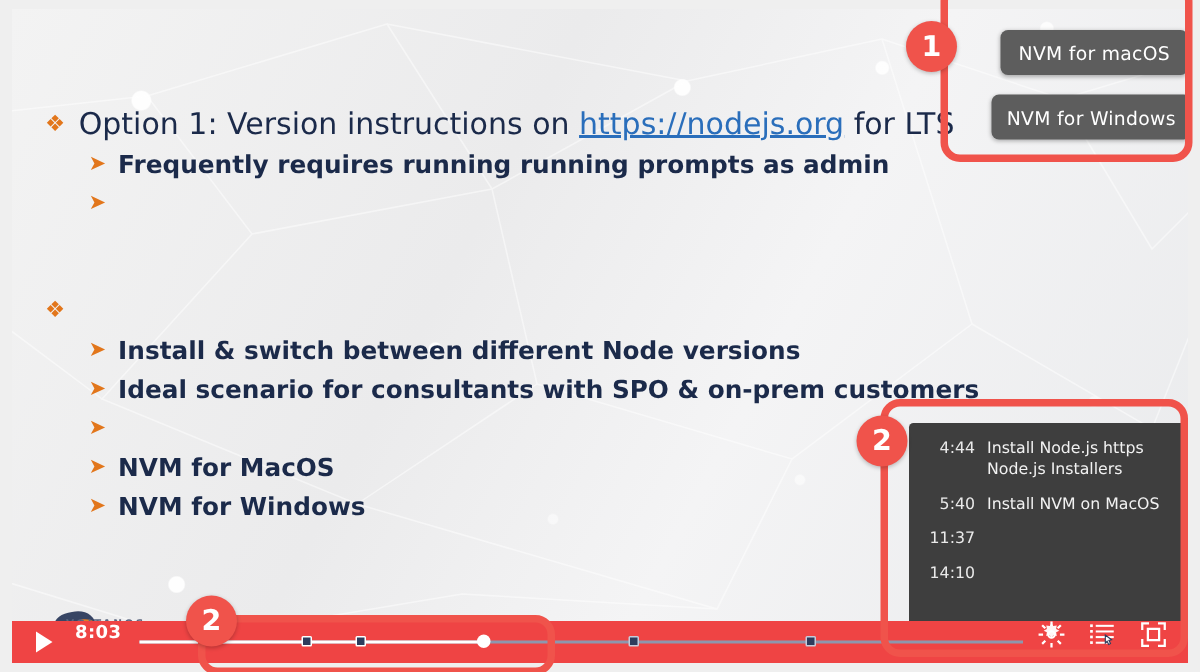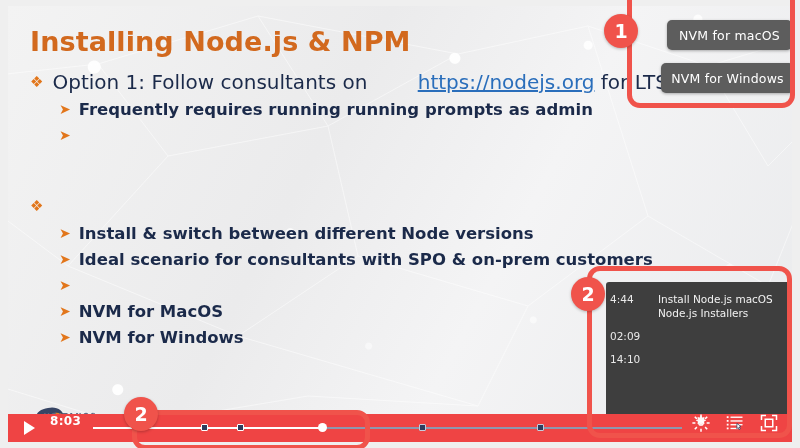--- a/index.html
+++ b/index.html
@@ -58,21 +58,21 @@
   }
   .lvl2 {
     display: flex; align-items: flex-start; gap: 8px;
     margin-left: 29px; margin-top: 3px;
     font-size: 16.5px; color: #1b2a4a; font-weight: 600;
     line-height: 23px; white-space: nowrap;
     font-family: "DejaVu Sans", sans-serif;
   }
   .bullet-diamond { color:#e2761b; font-size:15px; line-height:26px; flex:0 0 auto;}
   .bullet-arrow   { color:#e2761b; font-size:14px; line-height:23px; flex:0 0 auto;}
-  .link { color:#2a6ebb; text-decoration: underline; margin-left: 44px; }
+  .link { color:#2a6ebb; text-decoration: underline; }
 
   
   .ov-btn {
     position: absolute;
     background: #5d5d5d;
     color: #fff;
     border-radius: 5px;
     font-family: "DejaVu Sans", sans-serif;
     font-size: 12.5px;
     display: flex; align-items: center; justify-content: center;
@@ -88,21 +88,21 @@
     width: 186px; height: 148px;
     background: #3e3e3e;
     border-radius: 3px;
     padding: 10px 8px 8px 4px;
     color: #fff;
     font-family: "DejaVu Sans", sans-serif;
     font-size: 10.5px;
     overflow: hidden;
   }
   .chap-row { display: flex; gap: 8px; margin-bottom: 9px; line-height: 14px; }
-  .chap-time { width: 40px; text-align: left; flex: 0 0 auto; color:#e9e9e9; }
+  .chap-time { width: 40px; text-align: right; flex: 0 0 auto; color:#e9e9e9; }
   .chap-label { flex: 1 1 auto; color: #f2f2f2; }
 
   
   .annot-box {
     position: absolute;
     border: 5px solid #f0534b;
     border-radius: 13px;
     pointer-events: none;
   }
   #annot-box-1 { left: 627px; top: -12px;  width: 168px; height: 120px; }
@@ -206,27 +206,26 @@
         <path d="M350 250 L520 300 L640 210 L580 20"></path>
         <path d="M520 300 L470 400 L230 330"></path>
         <path d="M640 210 L760 280 L800 180"></path>
         <path d="M-10 380 L120 420 L300 390 L470 400"></path>
         <path d="M700 60 L760 160 L800 120"></path>
         <path d="M250 10 L320 120"></path>
         <path d="M60 260 L-20 200"></path>
       </g>
     </svg>
 
-    <div class="slide-title">Installing Node.js &amp; NPM</div>
 
     <div class="body-block" id="opt1">
       <div class="lvl1">
         <span class="bullet-diamond">❖</span>
         <span>
-          <span>Option 1: Follow consultants on </span><a class="link" href="#">https://nodejs.org</a><span> for LTS</span>
+          <span>Option 1: Version instructions on </span><a class="link" href="#">https://nodejs.org</a><span> for LTS</span>
         </span>
       </div>
       <div class="lvl2">
         <span class="bullet-arrow">➤</span>
         <span>Frequently requires running running prompts as admin</span>
       </div>
       <div class="lvl2">
         <span class="bullet-arrow">➤</span>
       </div>
     </div>
@@ -262,24 +261,28 @@
       <path d="M14 22 L14 38 L27 30 Z" fill="#ffffff"></path>
     </svg>
     <div class="wm-text">VOITANOS</div>
 
     <div class="ov-btn" id="btn-mac">NVM for macOS</div>
     <div class="ov-btn" id="btn-win">NVM for Windows</div>
 
     <div id="chapters-panel">
       <div class="chap-row">
         <span class="chap-time">4:44</span>
-        <span class="chap-label">Install Node.js macOS Node.js Installers</span>
+        <span class="chap-label">Install Node.js https Node.js Installers</span>
       </div>
       <div class="chap-row">
-        <span class="chap-time">02:09</span>
+        <span class="chap-time">5:40</span>
+        <span class="chap-label">Install NVM on MacOS</span>
+      </div>
+      <div class="chap-row">
+        <span class="chap-time">11:37</span>
       </div>
       <div class="chap-row">
         <span class="chap-time">14:10</span>
       </div>
     </div>
   </div>
 
   <div id="player-bar">
     <div id="play-btn">
         <div id="play-tri"></div>

